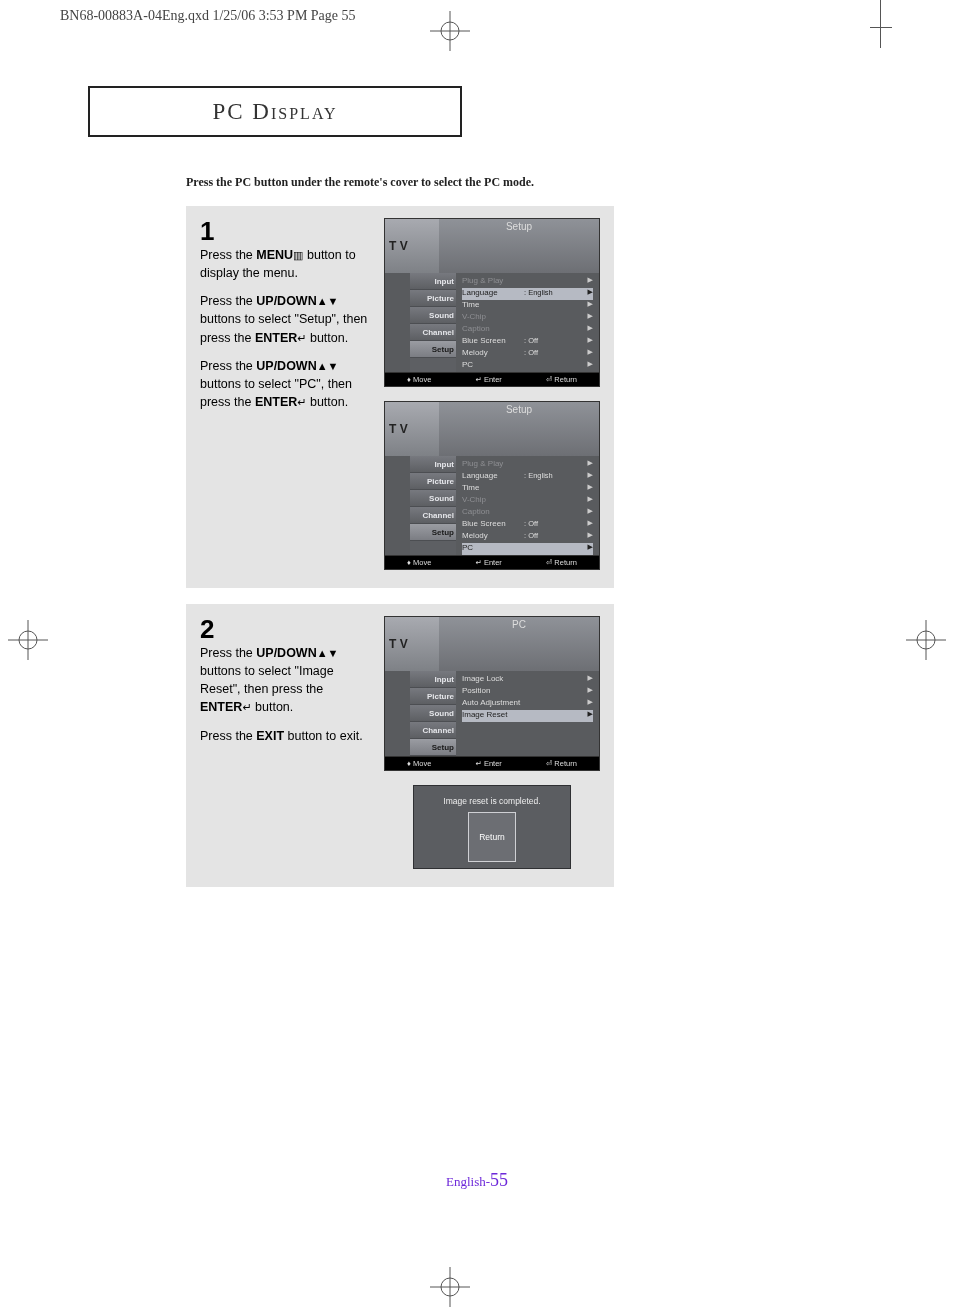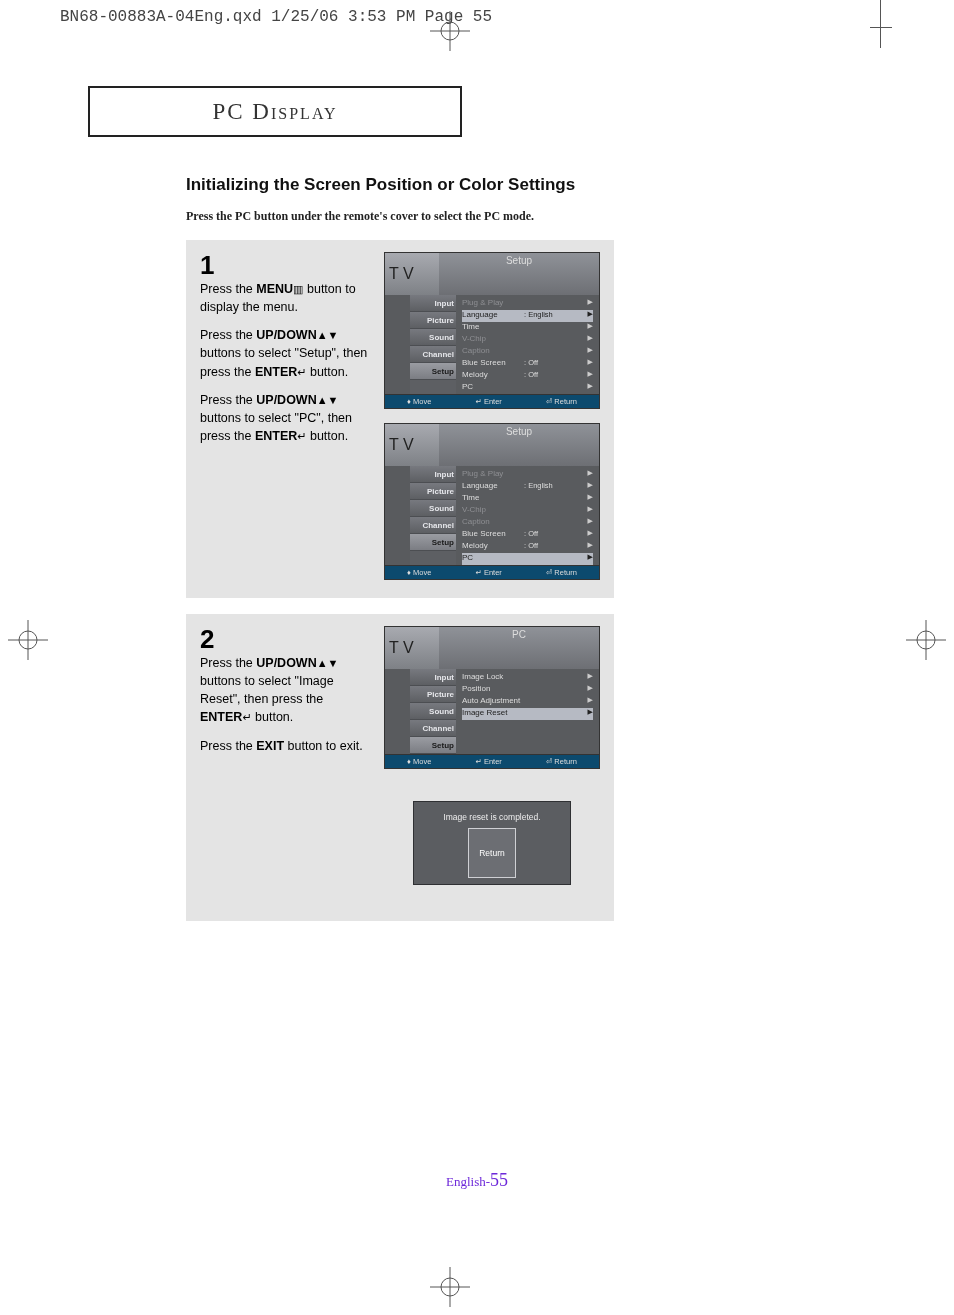--- a/index.html
+++ b/index.html
@@ -1,17 +1,17 @@
 <!DOCTYPE html>
 <html><head>
 <meta charset="utf-8">
 <style>
   body { margin:0; padding:0; font-family: Arial, Helvetica, sans-serif; background:#fff; color:#000; }
   .page { width:954px; height:1315px; position:relative; }
-  .print-header { position:absolute; top:8px; left:60px; font-family:Liberation Mono, monospace; font-size:16px; color:#444; letter-spacing:0; }
+  .print-header { position:absolute; top:8px; left:60px; font-family:Liberation Serif, serif; font-size:14px; color:#444; letter-spacing:0; }
   .reg-top { position:absolute; top:11px; left:430px; }
   .crop-tr { position:absolute; top:0; right:62px; width:22px; height:48px; }
   .crop-tr::before { content:""; position:absolute; top:27px; left:0; width:22px; height:1px; background:#555;}
   .crop-tr::after { content:""; position:absolute; top:0; left:10px; width:1px; height:48px; background:#555;}
   .reg-l { position:absolute; top:620px; left:8px; }
   .reg-r { position:absolute; top:620px; right:8px; }
   .reg-b { position:absolute; bottom:8px; left:430px; }
   .reg { width:40px; height:40px; }
   .section-box { position:absolute; top:86px; left:88px; width:370px; height:47px; border:2px solid #222; display:flex; align-items:center; justify-content:center; }
   .section-title { font-family: Georgia, 'Times New Roman', serif; font-variant:small-caps; font-size:23px; letter-spacing:2px; color:#333; }
@@ -20,36 +20,36 @@
   .intro { font-family: Georgia,'Times New Roman',serif; font-size:12px; color:#222; margin-bottom:16px; }
   .intro b { font-weight:bold; }
   .step-block { background:#e4e4e4; padding:12px 14px 18px 14px; margin-bottom:16px; display:flex; gap:12px; width:400px;}
   .step-text { flex:0 0 172px; font-size:12.5px; line-height:1.45; color:#000; }
   .step-num { font-size:26px; font-weight:bold; line-height:1; margin-bottom:2px; font-family: Arial, sans-serif;}
   .step-text p { margin:0 0 10px 0; }
   .step-text b { font-weight:bold; }
   .osd-col { flex:1; display:flex; flex-direction:column; gap:14px; }
   .osd { background:#595b5e; border:1px solid #333; font-size:8px; color:#ddd; }
   .osd-top { display:flex; }
-  .osd-tv { width:46px; background:linear-gradient(#a8aab0,#7e8186); color:#222; font-weight:normal; padding:12px 4px; font-size:16px; }
+  .osd-tv { width:46px; background:linear-gradient(#a8aab0,#7e8186); color:#222; font-weight:bold; padding:20px 4px; font-size:12px; }
   .osd-title { flex:1; background:linear-gradient(#8f9298,#6d6f74); text-align:center; color:#ddd; font-size:10px; padding:2px 0; }
   .osd-body { display:flex;padding-left:25px; }
   .osd-tabs { width:46px; background:#5d5f63; }
   .osd-tab { height:16px; display:flex; align-items:center; justify-content:flex-end; padding-right:2px; color:#e5e6ea; font-weight:bold; font-size:8px; background:linear-gradient(#77797f,#5d5f63); border-bottom:1px solid #4c4e52;}
   .osd-tab.sel { background:linear-gradient(#9a9ca2,#7b7d83); color:#1a1a1a; }
   .osd-list { flex:1; padding:3px 6px 0 6px; }
   .osd-row { display:flex; height:12px; align-items:flex-start; }
   .osd-row.dim { color:#8e8f93; }
   .osd-row.hl { background:#b6bac3; color:#222; }
   .osd-label { flex:0 0 62px; white-space:nowrap; overflow:hidden;}
   .osd-val { flex:0 0 42px; font-size:7.5px;}
   .osd-arrow { margin-left:auto; font-size:7px; color:#ccc;}
   .osd-row.hl .osd-arrow { color:#222;}
-  .osd-foot { background:#0c4a6e; display:flex; justify-content:space-around; padding:2px 0; font-size:7.5px; color:#ddd; border-top:1px solid #333;}
-  .popup { background:#5b5d61; border:1px solid #2f3033; width:140px; margin:18px auto; padding:10px 8px 6px 8px; text-align:center; color:#eee; font-size:8.5px; }
+  .osd-foot { background:#000000; display:flex; justify-content:space-around; padding:2px 0; font-size:7.5px; color:#ddd; border-top:1px solid #333;}
+  .popup { background:#5b5d61; border:1px solid #2f3033; width:140px; margin:0 auto; padding:10px 8px 6px 8px; text-align:center; color:#eee; font-size:8.5px; }
   .popup-btn { display:inline-block; border:1px solid #cfd0d4; background:#6c6e73; padding:19px 10px; margin-top:6px; font-size:8.5px; color:#fff;}
   .page-foot { position:absolute; bottom:124px; left:0; width:100%; text-align:center; font-family: Georgia,'Times New Roman',serif; font-size:13px; color:#6d28d9;}
   .page-foot .pn { font-size:18px; }
   .glyph { font-size:11px; vertical-align:baseline;}
 </style>
 </head>
 <body>
 
 <div class="page">
   <div class="print-header">BN68-00883A-04Eng.qxd  1/25/06 3:53 PM  Page 55</div>
@@ -74,21 +74,20 @@
       <circle cx="20" cy="20" r="9" fill="none" stroke="#555" stroke-width="1"></circle>
       <line x1="0" y1="20" x2="40" y2="20" stroke="#555"></line>
       <line x1="20" y1="0" x2="20" y2="40" stroke="#555"></line>
     </svg>
 
   <div class="section-box">
     <span class="section-title">PC Display</span>
   </div>
 
   <div class="content">
-    <div class="heading">Initializing the Screen Position or Color Settings</div>
     <div class="intro"><b>Press the PC button under the remote's cover to select the PC mode.</b></div>
 
     <div class="step-block">
       <div class="step-text">
         <div class="step-num">1</div>
         <p><span>Press the </span><b>MENU</b><span class="glyph">▥</span><span> button to display the menu.</span></p>
         <p><span>Press the </span><b>UP/DOWN</b><span class="glyph">▲▼</span><span> buttons to select "Setup", then press the </span><b>ENTER</b><span class="glyph">↵</span><span> button.</span></p>
         <p><span>Press the </span><b>UP/DOWN</b><span class="glyph">▲▼</span><span> buttons to select "PC", then press the </span><b>ENTER</b><span class="glyph">↵</span><span> button.</span></p>
       </div>
       <div class="osd-col">

